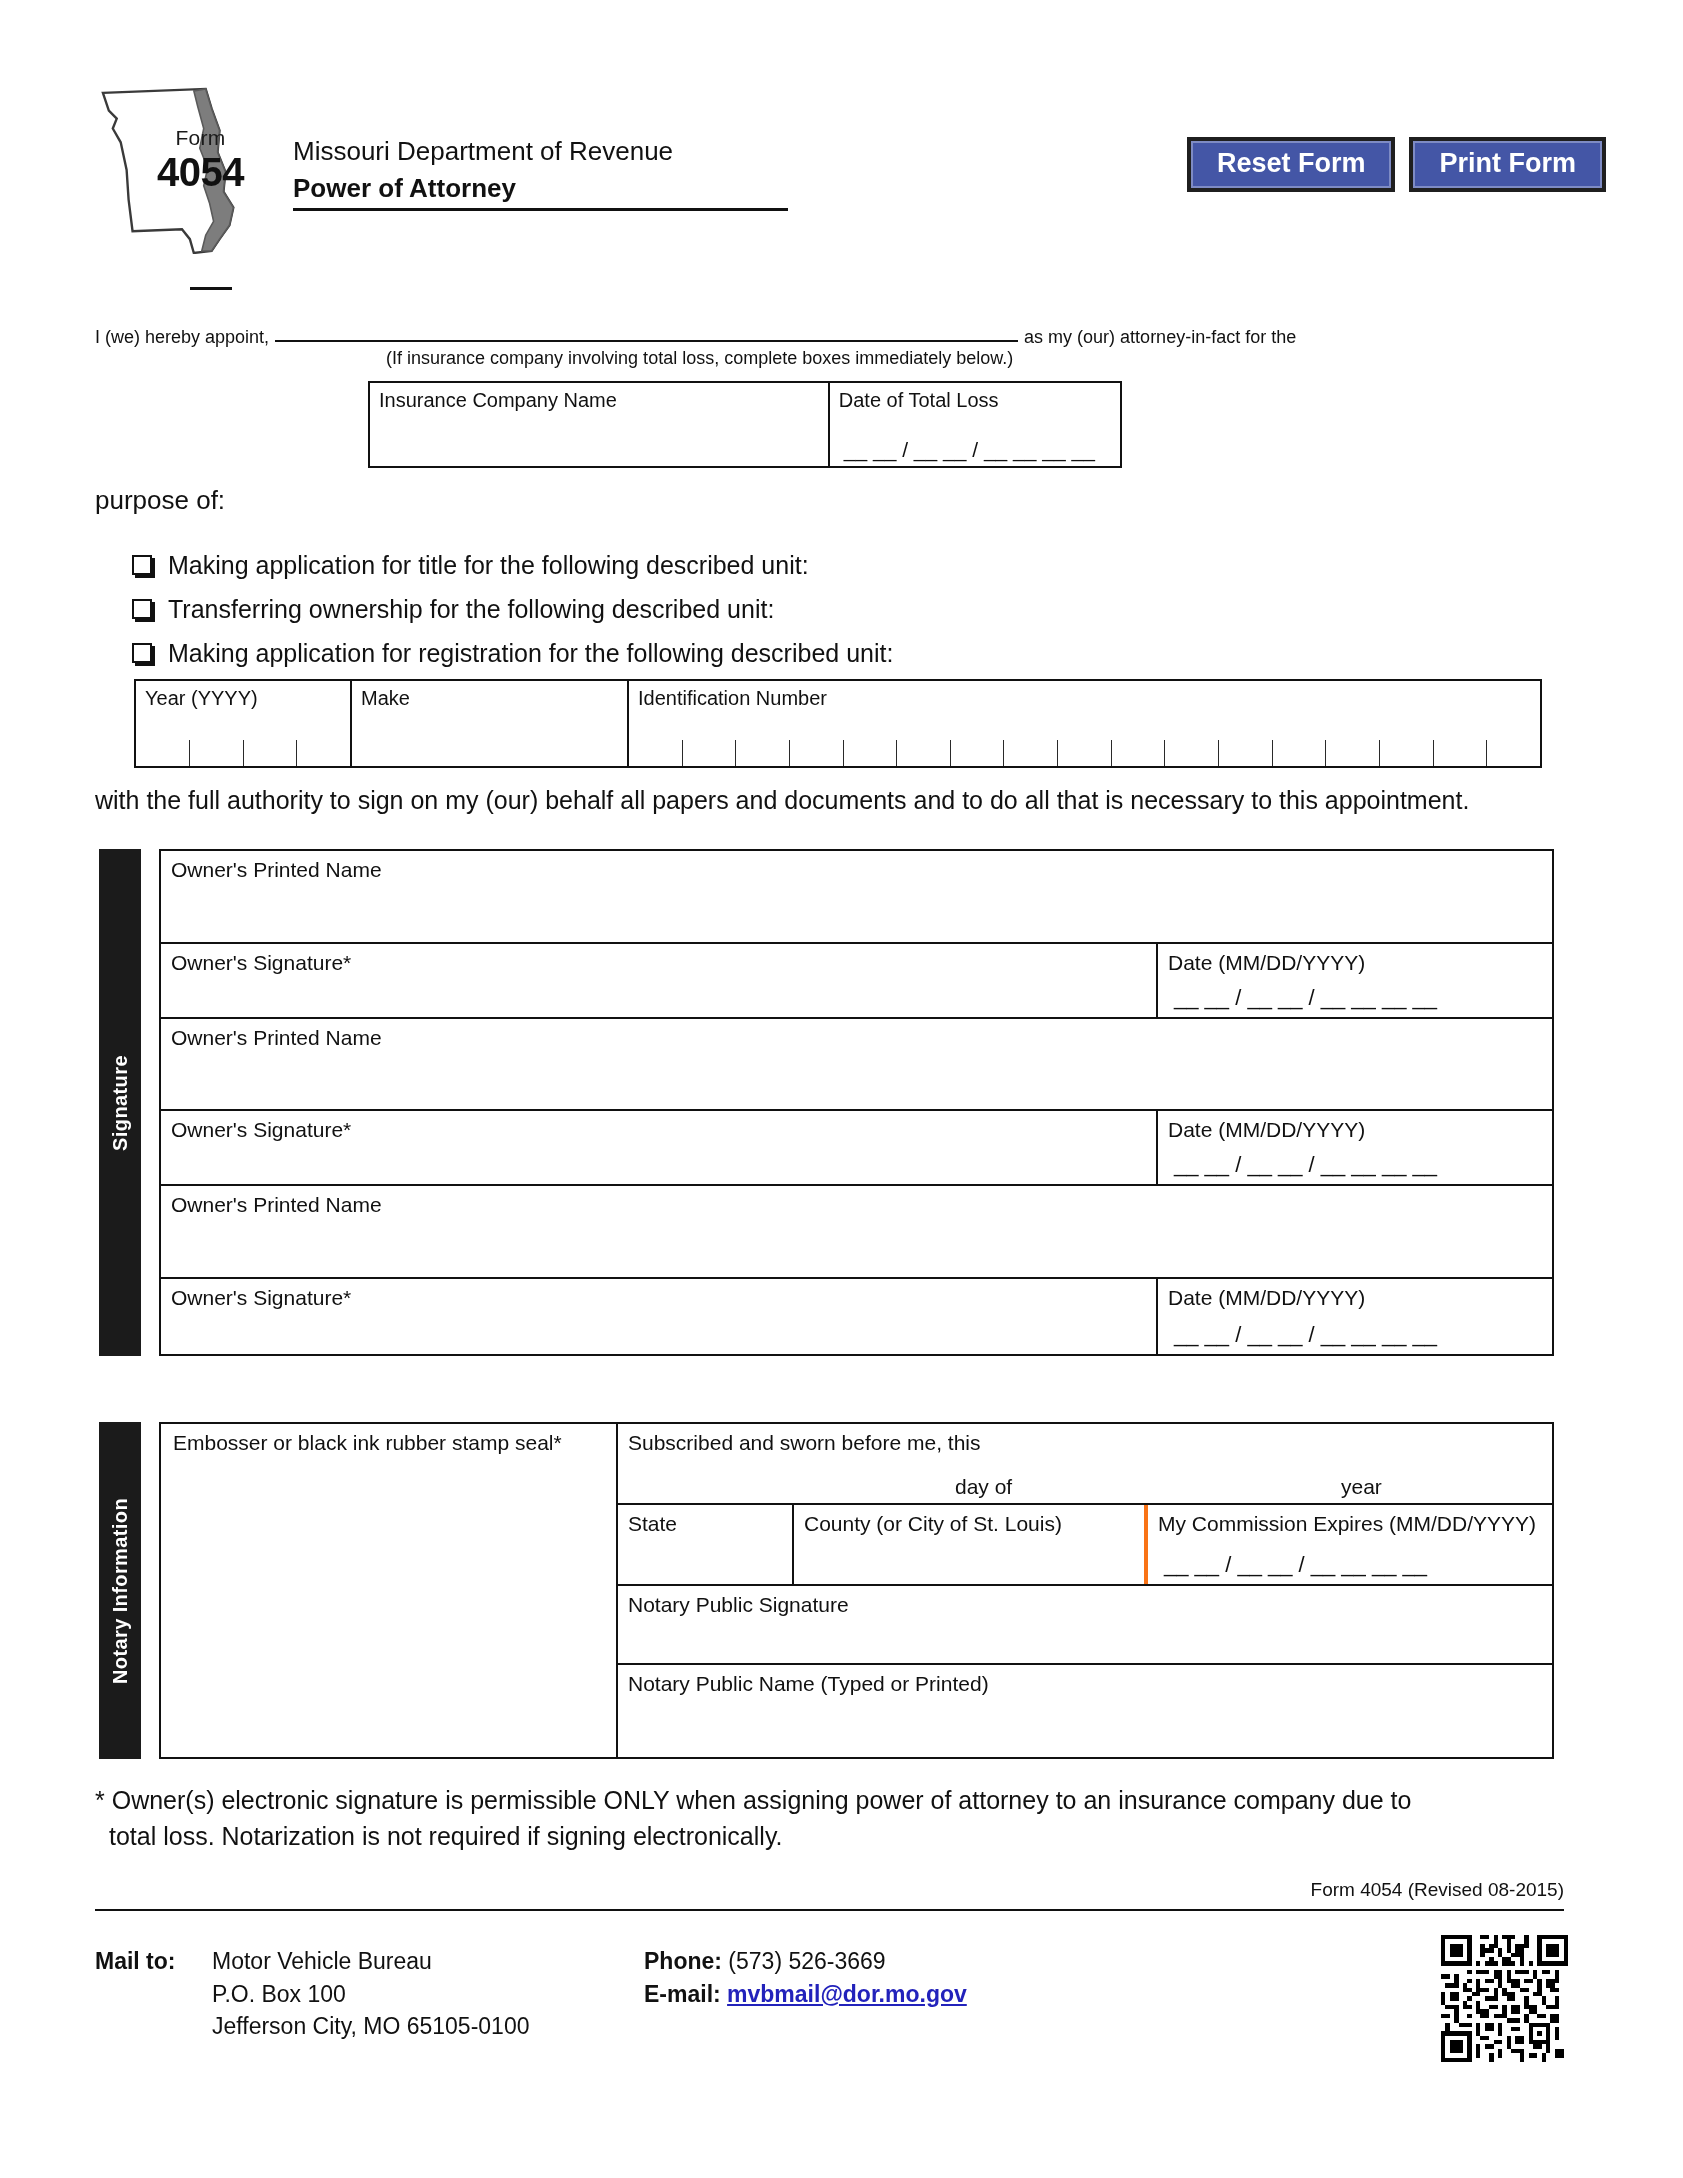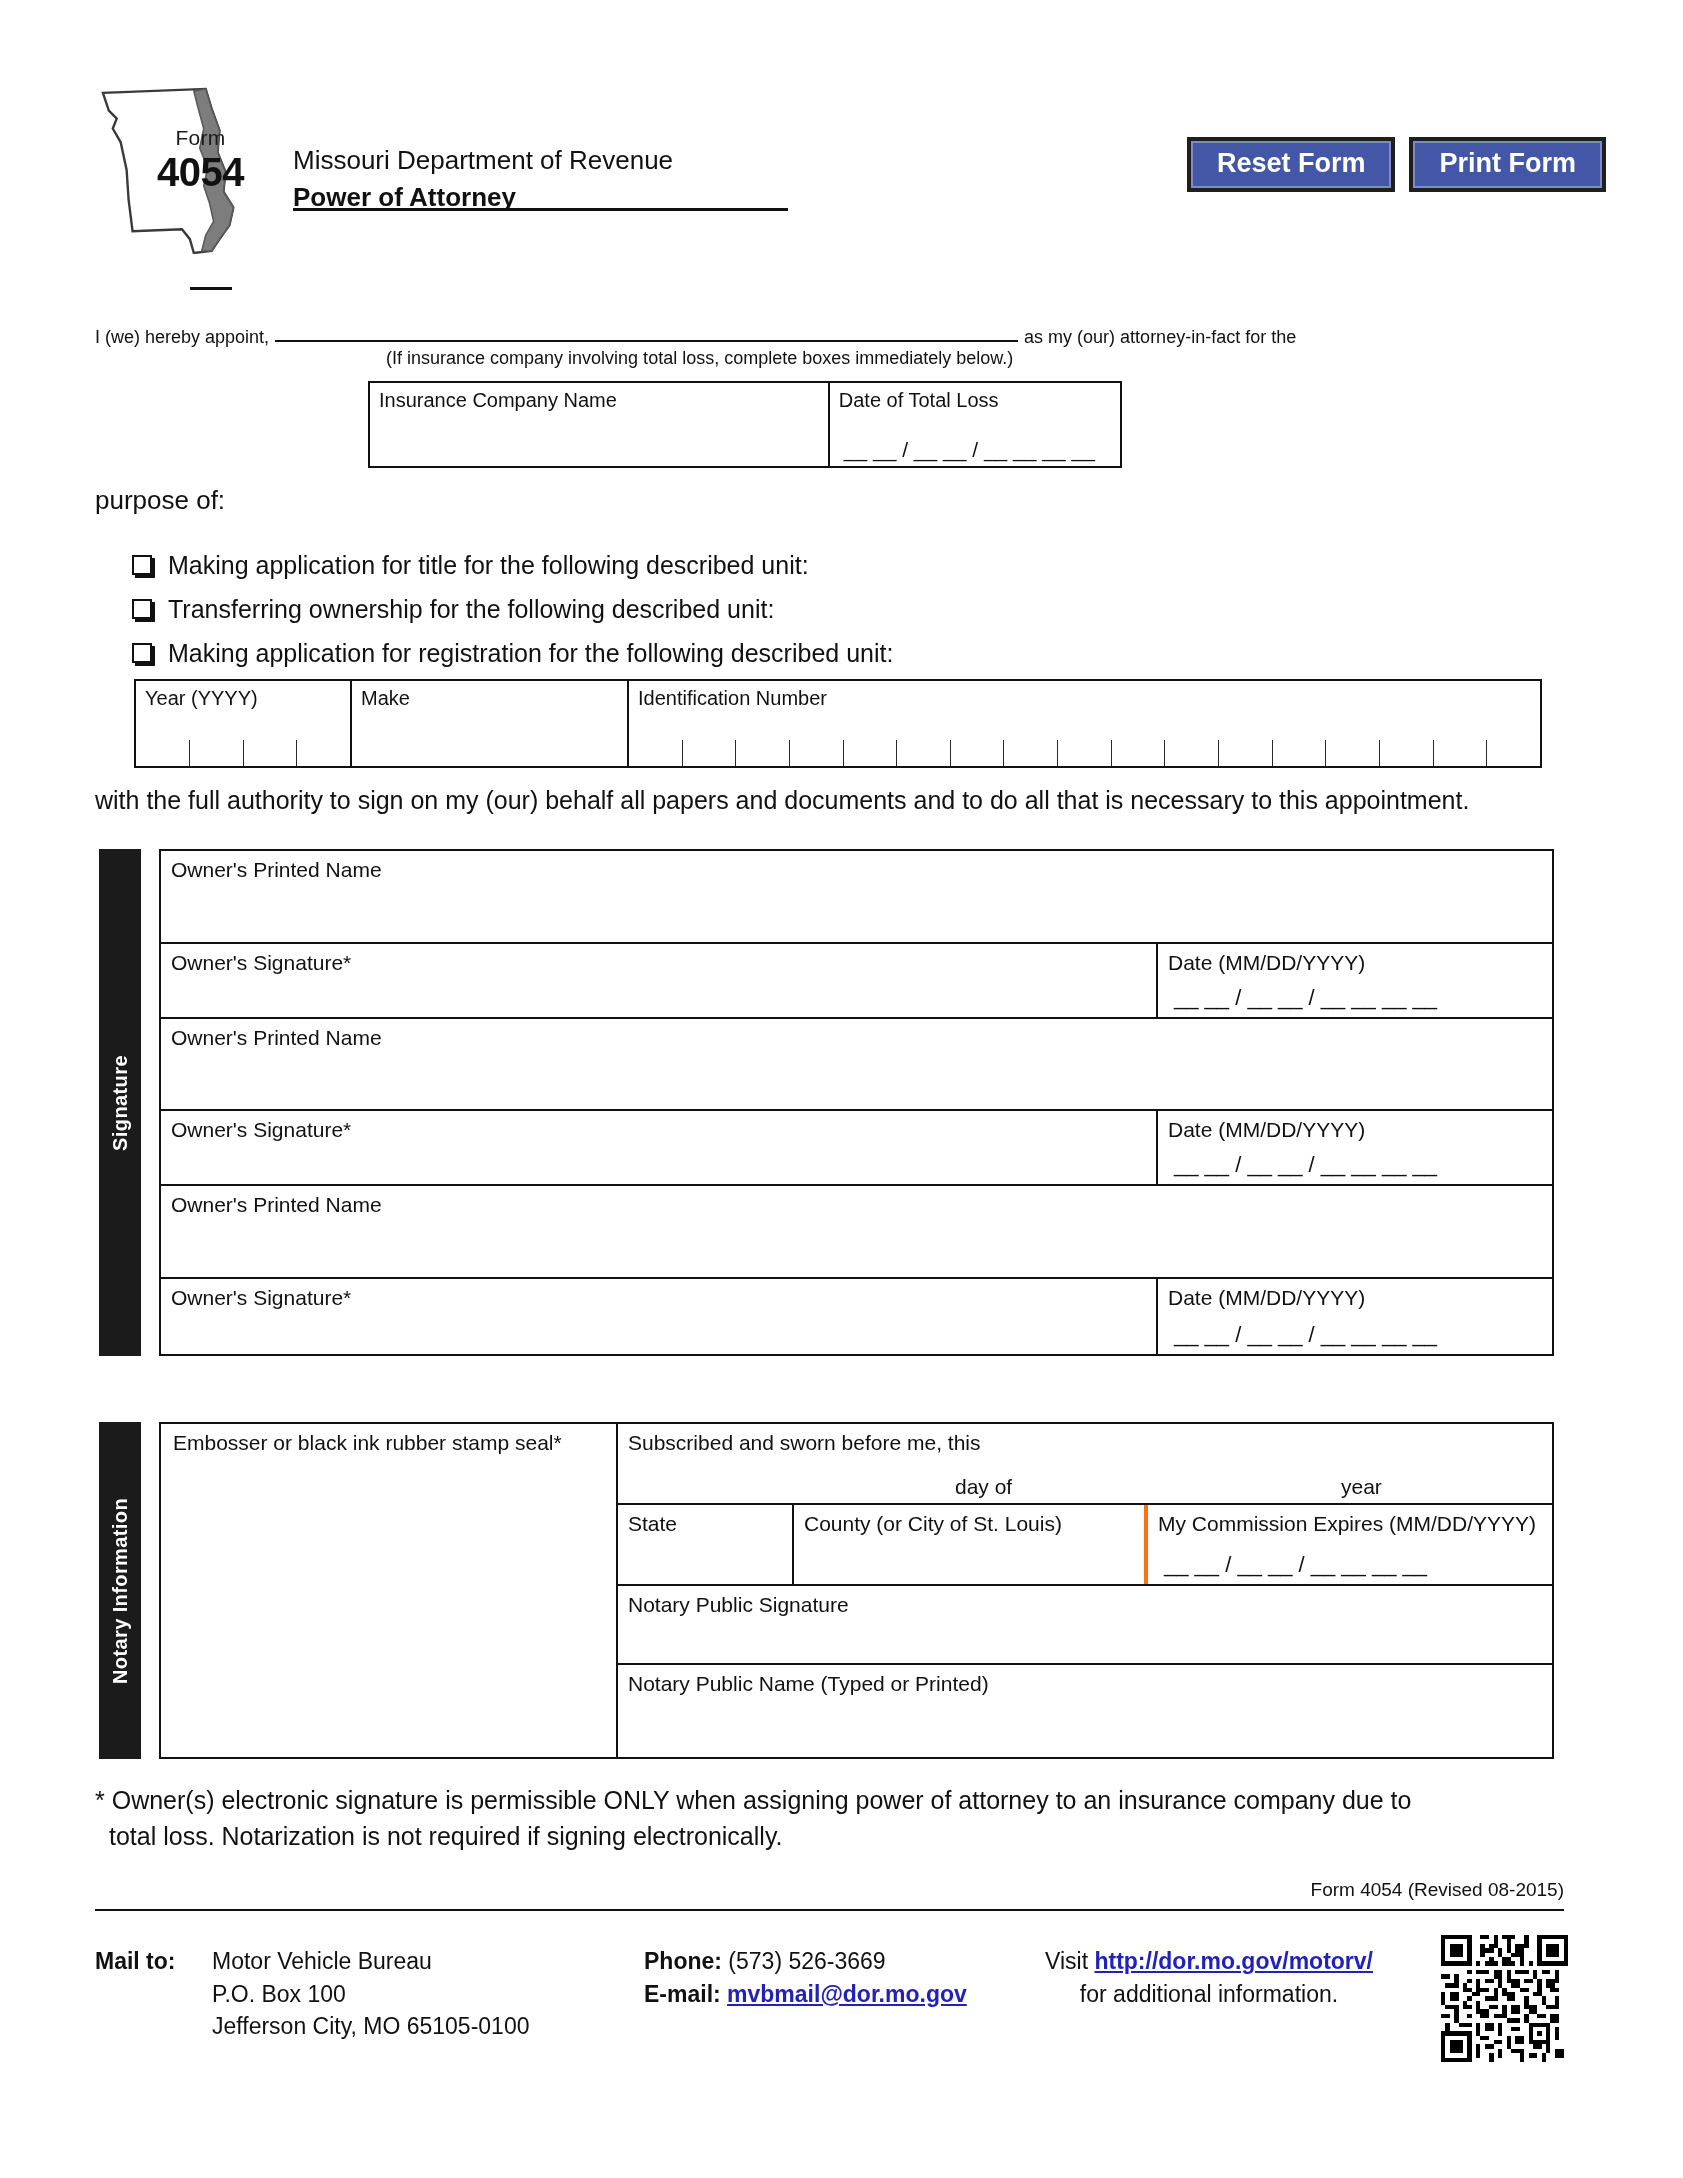--- a/index.html
+++ b/index.html
@@ -64,21 +64,20 @@
     top: 206px;
     width: 42px;
     height: 3px;
     background: #111;
   }
   .agency-block {
     position: absolute;
     left: 198px;
     top: 54px;
     width: 495px;
-    margin-top: 9px;
   }
   .agency-name {
     font-size: 26px;
     color: #111;
     line-height: 1.25;
   }
   .form-title {
     font-size: 26px;
     font-weight: bold;
     color: #111;
@@ -717,26 +716,20 @@
       <div>
         <b>Phone:</b>
         <span>(573) 526-3669</span>
       </div>
       <div>
         <b>E-mail:</b>
         <a class="link" href="#">mvbmail@dor.mo.gov</a>
       </div>
     </div>
 
-    <div class="visit">
-      <div>
-        <span>Visit </span><a class="link" href="#">http://dor.mo.gov/motorv/</a>
-      </div>
-      <div>for additional information.</div>
-    </div>
 
     <div class="qr">
       <svg width="127" height="127" viewBox="0 0 29 29" xmlns="http://www.w3.org/2000/svg" shape-rendering="crispEdges">
         <rect width="29" height="29" fill="#ffffff"></rect>
         <g fill="#000000">
 
           <rect x="0" y="0" width="7" height="1"></rect>
             <rect x="0" y="6" width="7" height="1"></rect>
           <rect x="0" y="0" width="1" height="7"></rect>
             <rect x="6" y="0" width="1" height="7"></rect>

